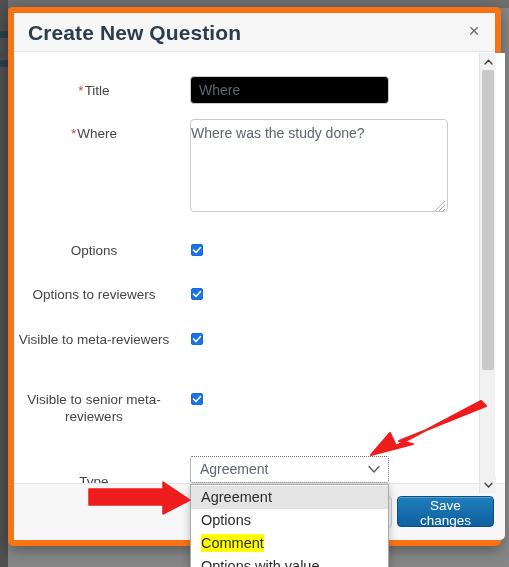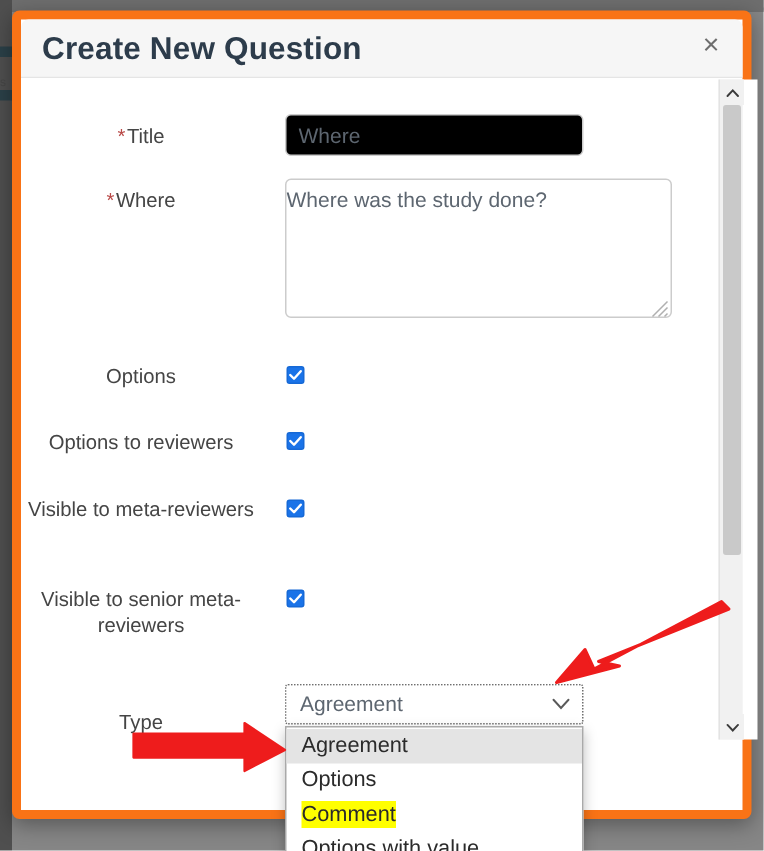--- a/index.html
+++ b/index.html
@@ -415,20 +415,24 @@
     <div id="sb-track">
       <div id="sb-thumb"></div>
     </div>
     <div class="sb-btn" id="sb-down">
       <svg width="9" height="6" viewBox="0 0 9 6">
           <path d="M1,1.3 L4.5,5 L8,1.3" stroke="#3b3b3b" stroke-width="1.3" fill="none" stroke-linecap="round"></path>
         </svg>
     </div>
   </div>
 
+  <div id="modal-footer">
+    <button id="cancel-button">Close</button>
+    <button id="save-button">Save changes</button>
+  </div>
 
   <div id="type-dropdown" style="top:471px;">
     <div class="dd-option selected">
       <span>Agreement</span>
     </div>
     <div class="dd-option">
       <span>Options</span>
     </div>
     <div class="dd-option">
       <span class="hl">Comment</span>

